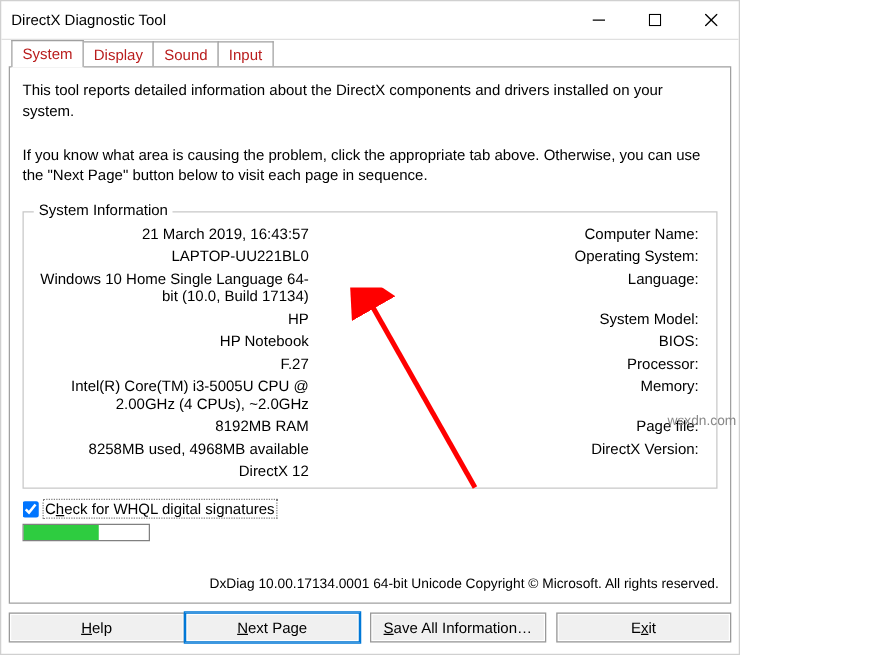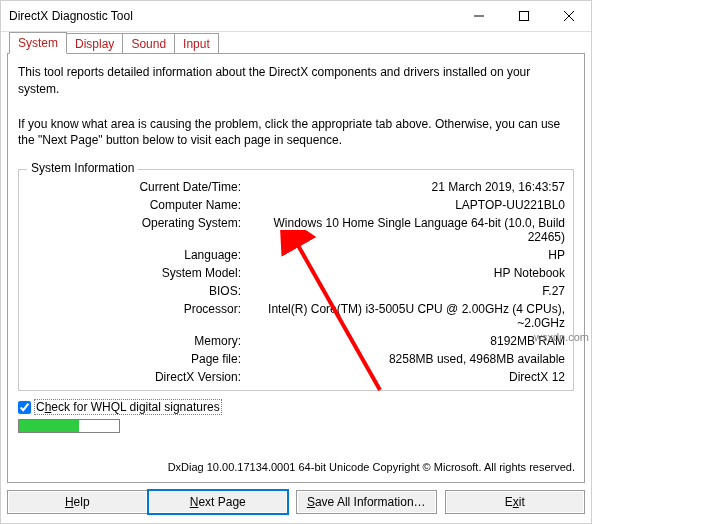--- a/index.html
+++ b/index.html
@@ -72,26 +72,25 @@
       <div class="tab">Input</div>
     </div>
 
     <div class="tabpage">
       <div class="intro">This tool reports detailed information about the DirectX components and drivers installed on your system.</div>
       <div class="intro">If you know what area is causing the problem, click the appropriate tab above.  Otherwise, you can use the "Next Page" button below to visit each page in sequence.</div>
 
       <div class="fieldset">
         <div class="legend">System Information</div>
         <div class="info-table">
-          <div class="lbl">Current Date/Time:</div>
             <div class="val">21 March 2019, 16:43:57</div>
           <div class="lbl">Computer Name:</div>
             <div class="val">LAPTOP-UU221BL0</div>
           <div class="lbl">Operating System:</div>
-            <div class="val">Windows 10 Home Single Language 64-bit (10.0, Build 22465)</div>
+            <div class="val">Windows 10 Home Single Language 64-bit (10.0, Build 17134)</div>
           <div class="lbl">Language:</div>
             <div class="val">HP</div>
           <div class="lbl">System Model:</div>
             <div class="val">HP Notebook</div>
           <div class="lbl">BIOS:</div>
             <div class="val">F.27</div>
           <div class="lbl">Processor:</div>
             <div class="val">Intel(R) Core(TM) i3-5005U CPU @ 2.00GHz (4 CPUs), ~2.0GHz</div>
           <div class="lbl">Memory:</div>
             <div class="val">8192MB RAM</div>

